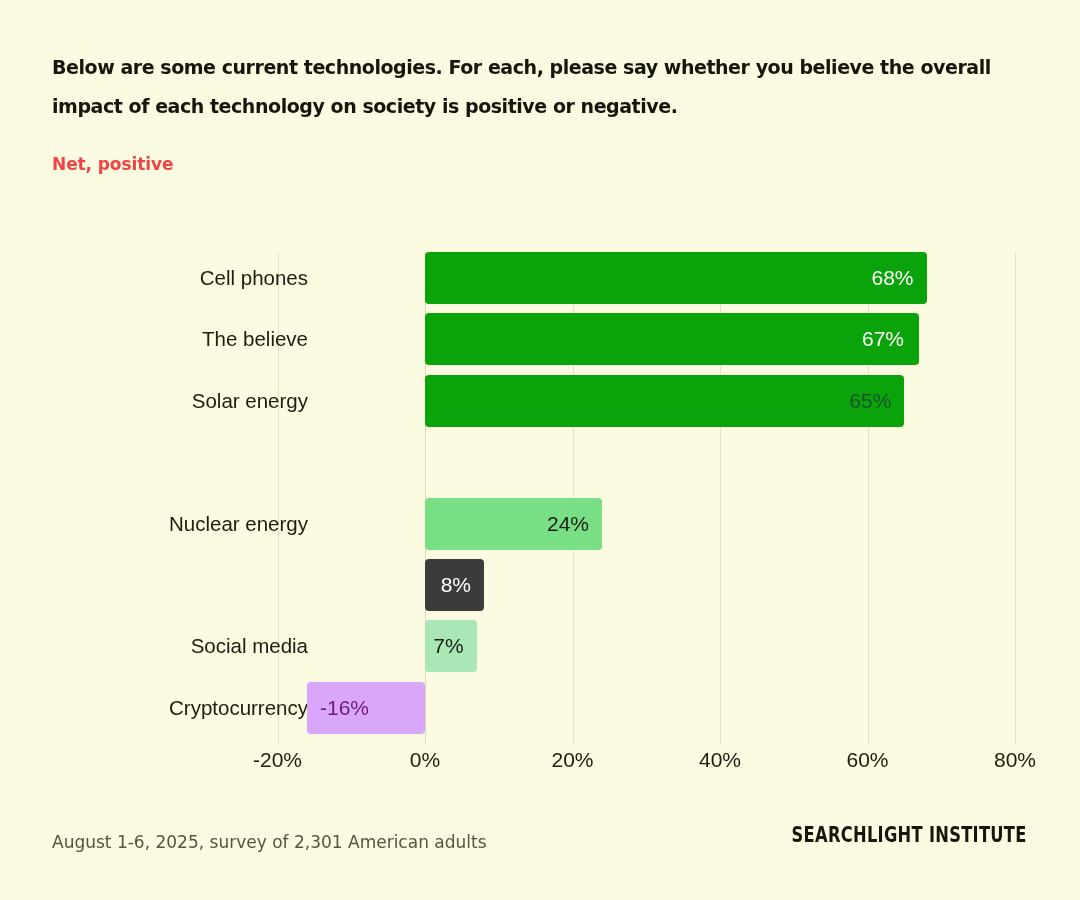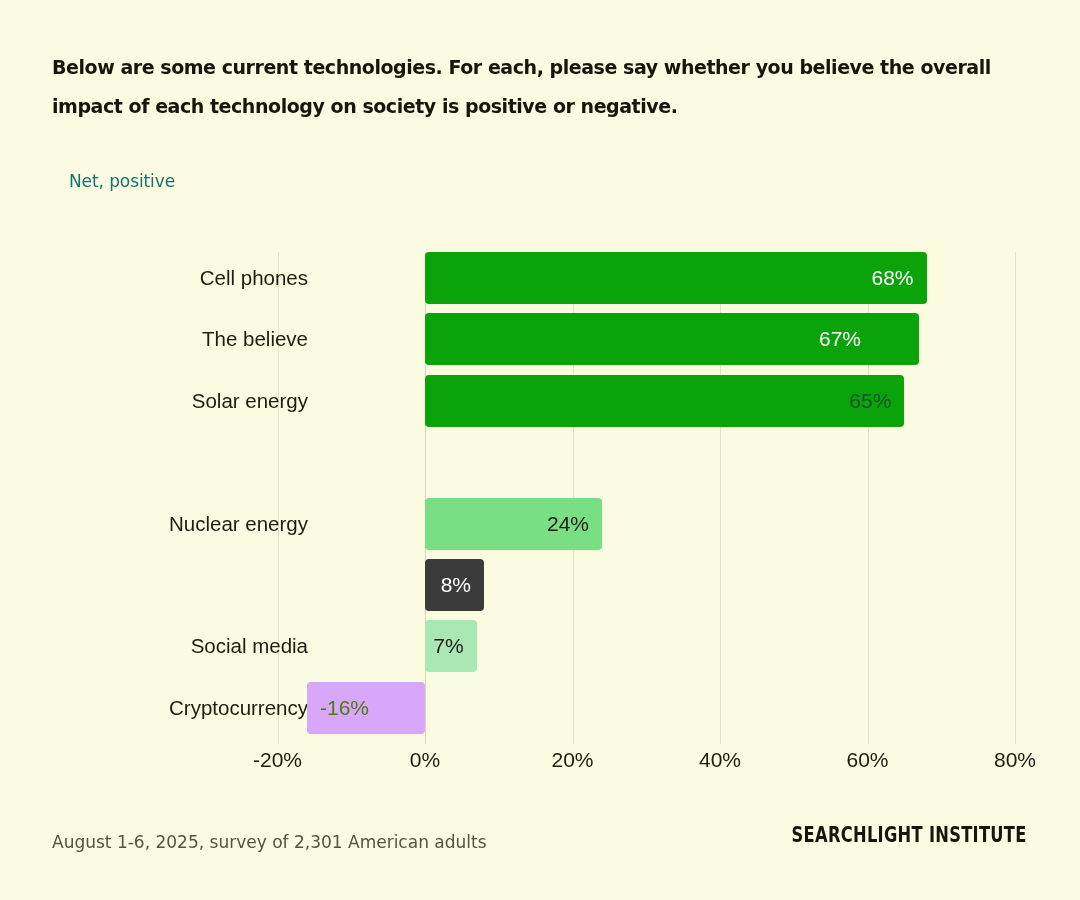--- a/index.html
+++ b/index.html
@@ -34,24 +34,24 @@
     font-weight: 700;
     line-height: 39px;
     letter-spacing: -0.45px;
     color: #16160d;
     margin: 0;
     white-space: pre-wrap;
   }
   .chart-subtitle {
     font-family: "DejaVu Sans", sans-serif;
     font-size: 17px;
-    font-weight: 400;
+    font-weight: 700;
     letter-spacing: -0.1px;
-    color: #0f766e;
-    margin: 17px;
+    color: #ef4444;
+    margin: 0;
     padding-top: 28px;
   }
 
   
   .plot {
     position: absolute;
     left: 0;
     top: 252px;
     width: 1080px;
     height: 492px;
@@ -185,21 +185,21 @@
       </div>
     <div class="bars" id="bars">
         <div class="bar-row" style="top: 0px;">
           <div class="cat-label">Cell phones</div>
           <div class="bar" style="left: 425px; width: 501.5px; background: rgb(10, 163, 10);"></div>
           <div class="bar-value" style="color: rgb(255, 255, 255); left: 913.5px; transform: translateX(-100%);">68%</div>
         </div>
         <div class="bar-row" style="top: 61.4px;">
           <div class="cat-label">The believe</div>
           <div class="bar" style="left: 425px; width: 494.125px; background: rgb(10, 163, 10);"></div>
-          <div class="bar-value" style="color: rgb(255, 255, 255); left: 861px; transform: translateX(-100%);">67%</div>
+          <div class="bar-value" style="color: rgb(255, 255, 255); left: 904px; transform: translateX(-100%);">67%</div>
         </div>
         <div class="bar-row" style="top: 122.8px;">
           <div class="cat-label">Solar energy</div>
           <div class="bar" style="left: 425px; width: 479.375px; background: rgb(10, 163, 10);"></div>
           <div class="bar-value" style="color: #14532d; left: 891.375px; transform: translateX(-100%);">65%</div>
         </div>
         <div class="bar-row" style="top: 245.6px;">
           <div class="cat-label">Nuclear energy</div>
           <div class="bar" style="left: 425px; width: 177px; background: rgb(121, 223, 133);"></div>
           <div class="bar-value" style="color: rgb(29, 29, 18); left: 589px; transform: translateX(-100%);">24%</div>
@@ -209,21 +209,21 @@
           <div class="bar-value" style="color: rgb(255, 255, 255); left: 471px; transform: translateX(-100%);">8%</div>
         </div>
         <div class="bar-row" style="top: 368.4px;">
           <div class="cat-label">Social media</div>
           <div class="bar" style="left: 425px; width: 51.625px; background: rgb(169, 232, 180);"></div>
           <div class="bar-value" style="color: rgb(29, 29, 18); left: 463.625px; transform: translateX(-100%);">7%</div>
         </div>
         <div class="bar-row" style="top: 429.8px;">
           <div class="cat-label">Cryptocurrency</div>
           <div class="bar" style="left: 307px; width: 118px; background: rgb(216, 166, 250);"></div>
-          <div class="bar-value" style="color: #4d7c0f; left: 320px;">-16%</div>
+          <div class="bar-value" style="color: #701a75; left: 320px;">-16%</div>
         </div>
       </div>
   </div>
 
   <div class="xaxis" id="xaxis">
       <div class="xtick" style="left: 277.5px;">-20%</div>
       <div class="xtick" style="left: 425px;">0%</div>
       <div class="xtick" style="left: 572.5px;">20%</div>
       <div class="xtick" style="left: 720px;">40%</div>
       <div class="xtick" style="left: 867.5px;">60%</div>

